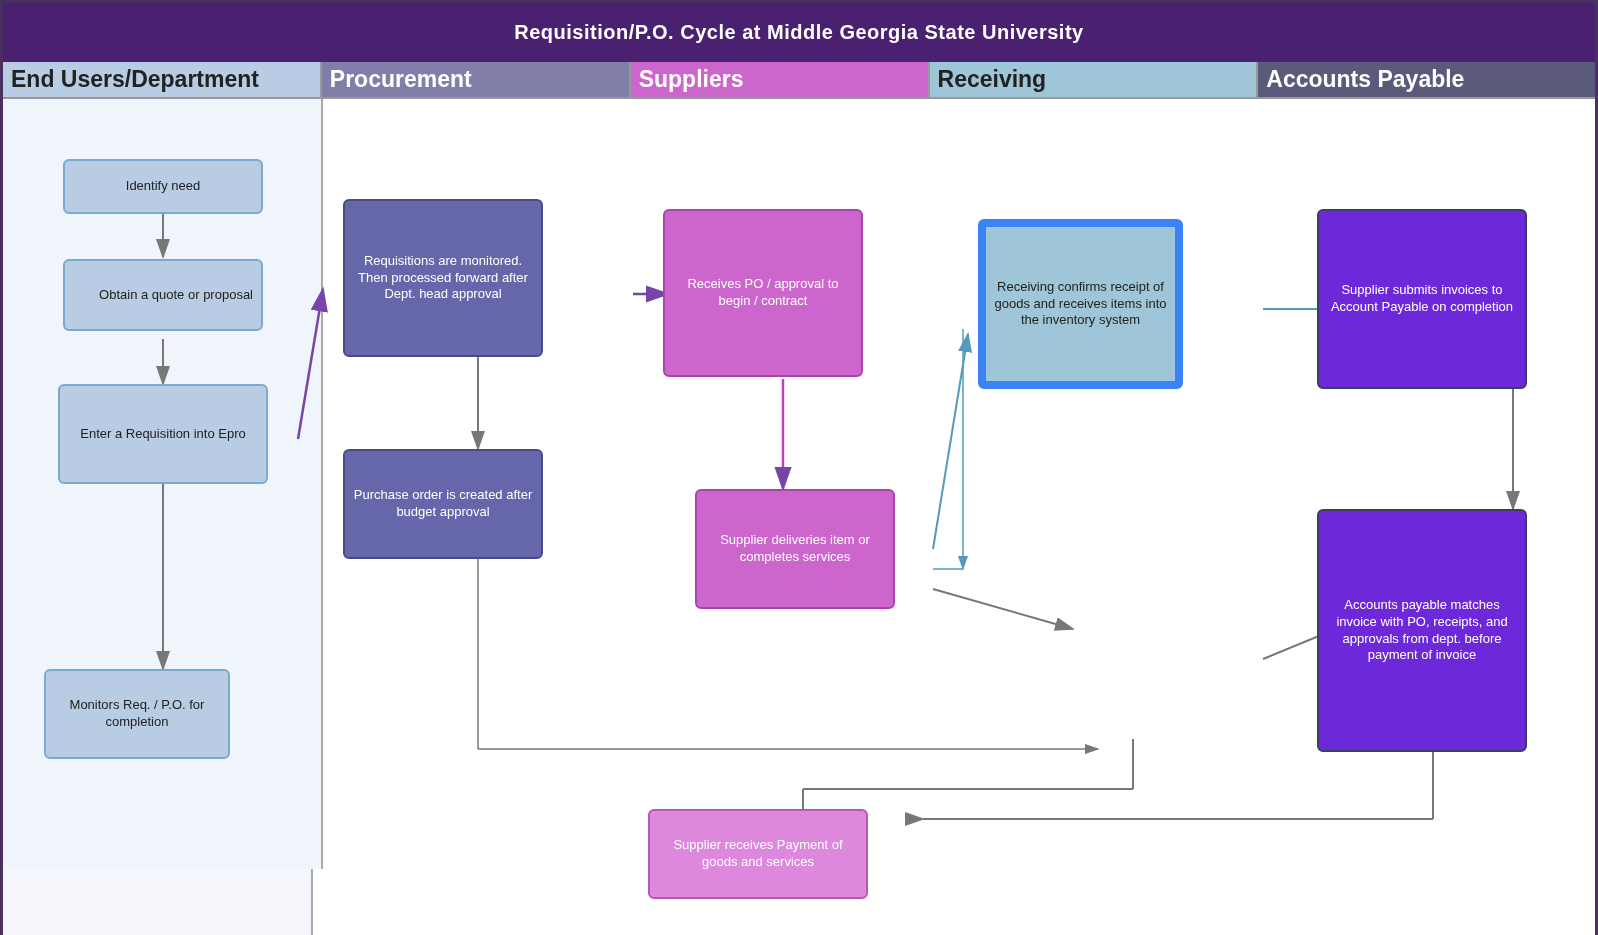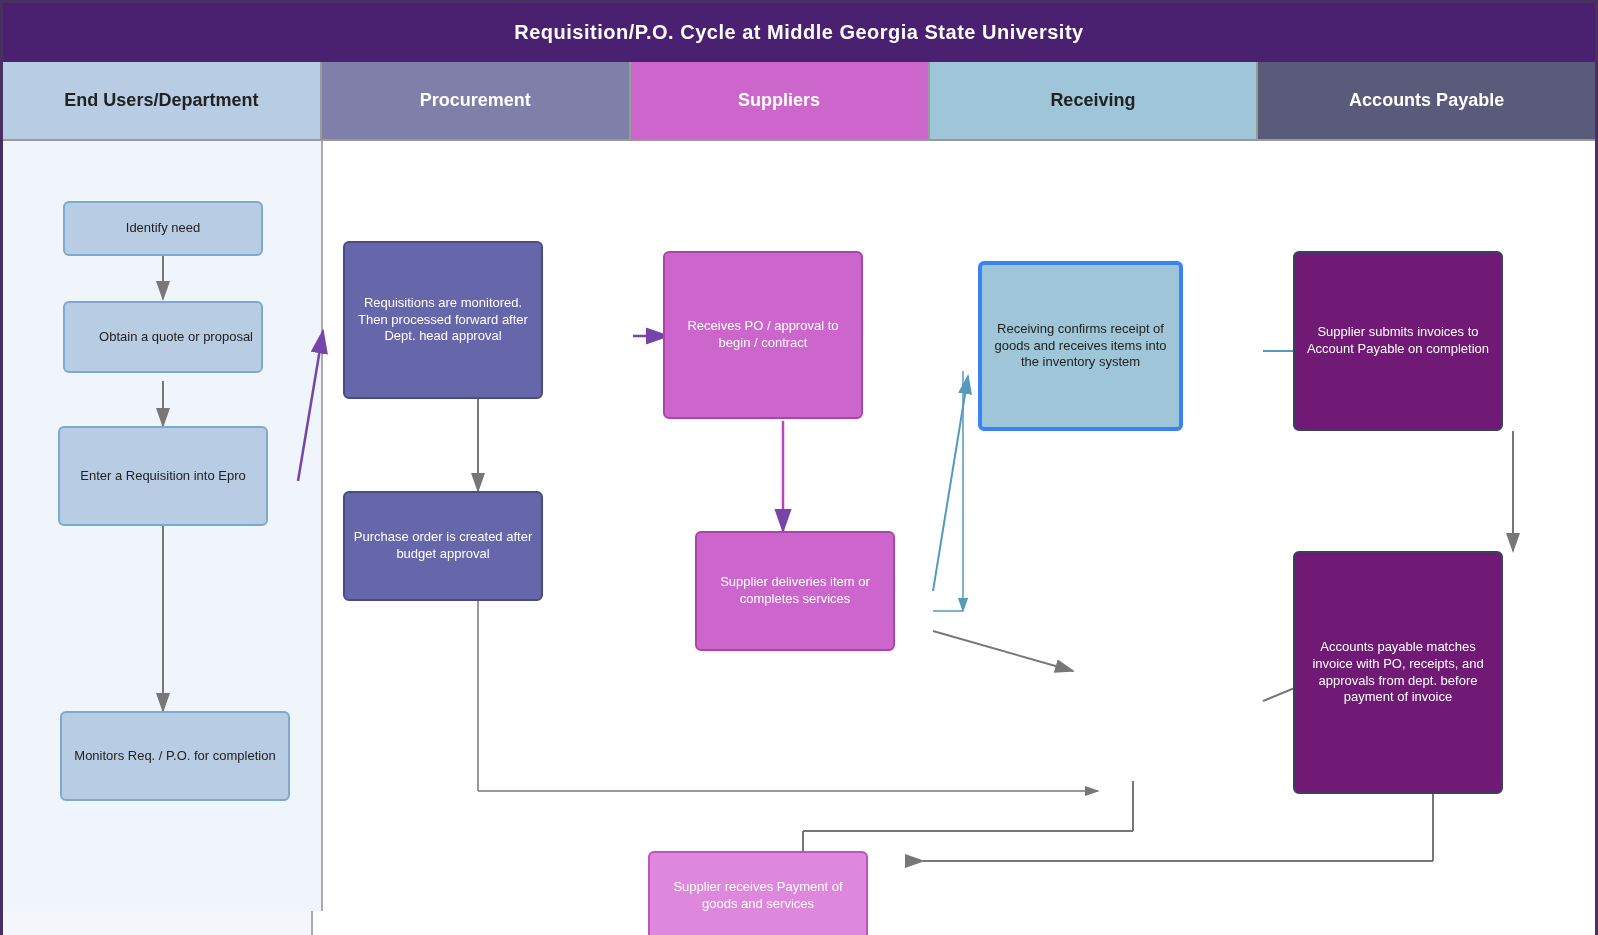--- a/index.html
+++ b/index.html
@@ -28,24 +28,23 @@
       flex-direction: column;
       flex: 1;
     }
 
     .column-headers {
       display: flex;
       border-bottom: 2px solid #999;
     }
 
     .col-header {
-      text-align: center;
-      font-size: 18px;
+      font-size: 23px;
       font-weight: bold;
-      padding: 28px 8px;
+      padding: 4px 8px;
       border-right: 2px solid #999;
     }
     .col-header:last-child { border-right: none; }
 
     .col-end-users { width: 320px; background: #b8cce4; color: #222; }
     .col-procurement { width: 310px; background: #7f7faa; color: #fff; }
     .col-suppliers { width: 300px; background: #cc66cc; color: #fff; }
     .col-receiving { width: 330px; background: #9ec6d8; color: #222; }
     .col-accounts { width: 338px; background: #5a5a7a; color: #fff; }
 
@@ -76,42 +75,43 @@
       padding: 8px;
     }
 
     .box-light-blue {
       background: #b8cce4;
       border: 2px solid #7aaad0;
       color: #222;
     }
     .box-blue-medium {
       background: #9ec6d8;
-      border: 4px solid #3b82f6;
+      border: 8px solid #3b82f6;
       color: #222;
     }
     .box-purple-dark {
       background: #6666aa;
       border: 2px solid #4a4a88;
       color: #fff;
     }
     .box-magenta {
       background: #cc66cc;
       border: 2px solid #aa44aa;
       color: #fff;
     }
     .box-magenta-light {
       background: #dd88dd;
       border: 2px solid #bb55bb;
       color: #fff;
     }
     .box-slate {
-      background: #701a75;
+      background: #6d28d9;
       border: 2px solid #3a4060;
       color: #fff;
+      margin-left: 24px;
     }
 
     .circle-shape {
       position: absolute;
       border-radius: 50%;
       text-align: center;
       display: flex;
       align-items: center;
       justify-content: center;
       font-size: 13px;
@@ -223,21 +223,21 @@
       </div>
 
       <div class="box box-light-blue" style="left:60px; top:160px; width:200px; height:72px;justify-content:flex-end;">
         <span>Obtain a quote or proposal</span>
       </div>
 
       <div class="box box-light-blue" style="left:55px; top:285px; width:210px; height:100px;">
         <span>Enter a Requisition into Epro</span>
       </div>
 
-      <div class="box box-light-blue" style="left:57px; top:570px; width:230px; height:90px;">
+      <div class="box box-light-blue" style="left:41px; top:570px; width:186px; height:90px;">
         <span>Monitors Req. / P.O. for completion</span>
       </div>
 
       <div class="box box-purple-dark" style="left:340px; top:100px; width:200px; height:158px;">
         <span>Requisitions are monitored. Then processed forward after Dept. head approval</span>
       </div>
 
       <div class="box box-purple-dark" style="left:340px; top:350px; width:200px; height:110px;">
         <span>Purchase order is created after budget approval</span>
       </div>

